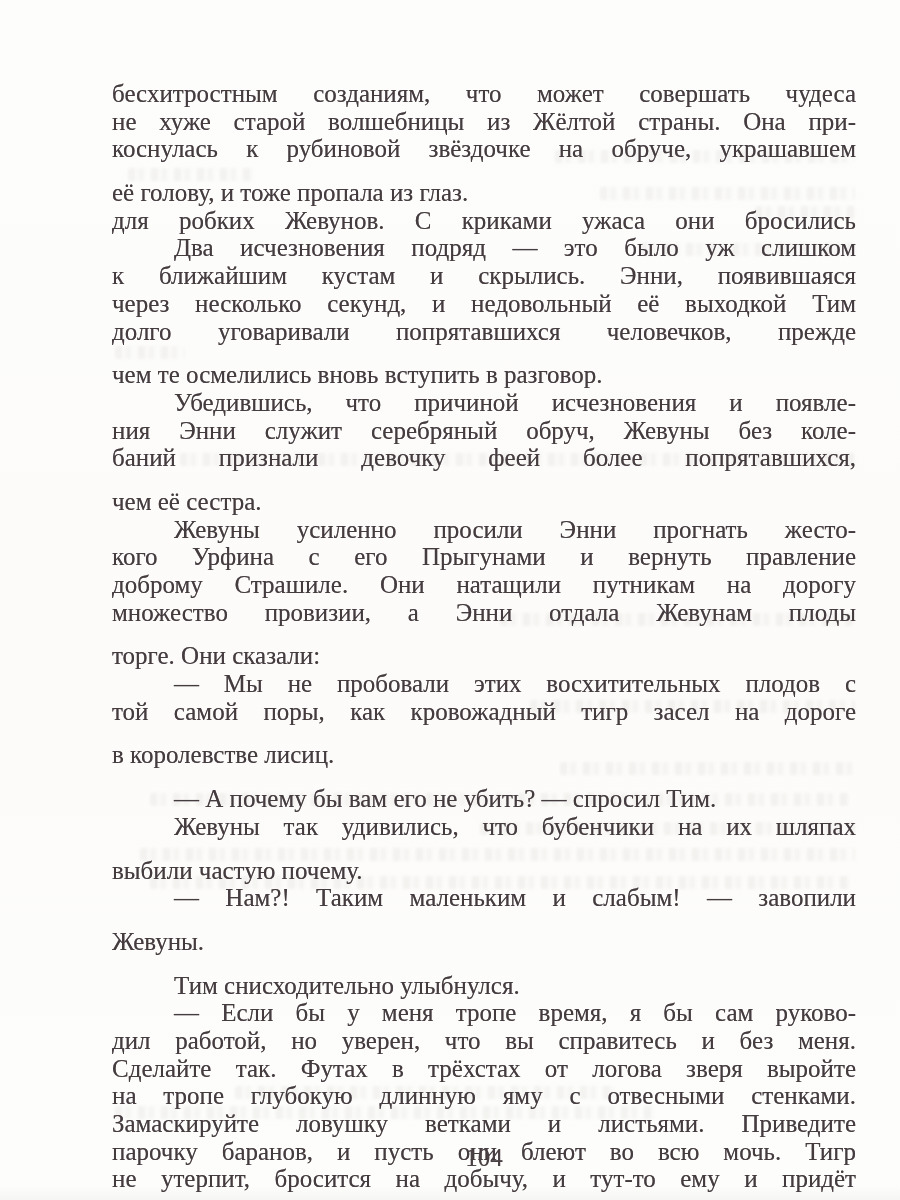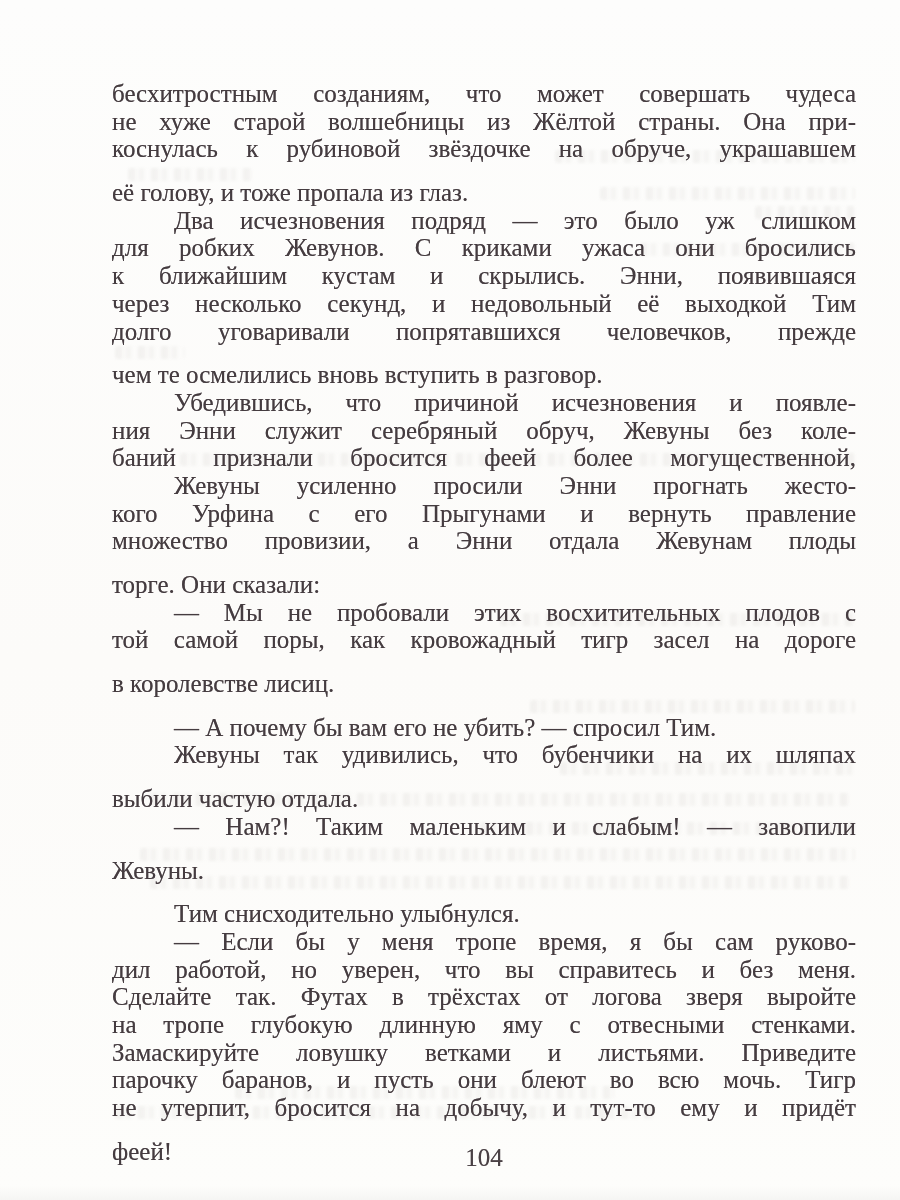--- a/index.html
+++ b/index.html
@@ -89,39 +89,41 @@
   <div class="bleed" style="left:140px; top:848px; width:715px;"></div>
   <div class="bleed" style="left:150px; top:876px; width:700px;"></div>
   <div class="bleed" style="left:235px; top:1086px; width:380px;"></div>
   <div class="bleed" style="left:115px; top:1106px; width:540px;"></div>
 
   <div class="text-block">
       <div class="line">бесхитростным созданиям, что может совершать чудеса</div>
       <div class="line">не хуже старой волшебницы из Жёлтой страны. Она при-</div>
       <div class="line">коснулась к рубиновой звёздочке на обруче, украшавшем</div>
       <div class="line end">её голову, и тоже пропала из глаз.</div>
+      <div class="line">для робких Жевунов. С криками ужаса они бросились</div>
       <div class="line indent">Два исчезновения подряд — это было уж слишком</div>
-      <div class="line">для робких Жевунов. С криками ужаса они бросились</div>
       <div class="line">к ближайшим кустам и скрылись. Энни, появившаяся</div>
       <div class="line">через несколько секунд, и недовольный её выходкой Тим</div>
       <div class="line">долго уговаривали попрятавшихся человечков, прежде</div>
       <div class="line end">чем те осмелились вновь вступить в разговор.</div>
       <div class="line indent">Убедившись, что причиной исчезновения и появле-</div>
       <div class="line">ния Энни служит серебряный обруч, Жевуны без коле-</div>
-      <div class="line">баний признали бросится феей более могущественной,</div>
+      <div class="line">баний признали девочку феей более попрятавшихся,</div>
+      <div class="line end">чем её сестра.</div>
       <div class="line indent">Жевуны усиленно просили Энни прогнать жесто-</div>
       <div class="line">кого Урфина с его Прыгунами и вернуть правление</div>
+      <div class="line">доброму Страшиле. Они натащили путникам на дорогу</div>
       <div class="line">множество провизии, а Энни отдала Жевунам плоды</div>
       <div class="line end">торге. Они сказали:</div>
       <div class="line indent">— Мы не пробовали этих восхитительных плодов с</div>
       <div class="line">той самой поры, как кровожадный тигр засел на дороге</div>
       <div class="line end">в королевстве лисиц.</div>
       <div class="line indent end">— А почему бы вам его не убить? — спросил Тим.</div>
       <div class="line indent">Жевуны так удивились, что бубенчики на их шляпах</div>
-      <div class="line end">выбили частую отдала.</div>
+      <div class="line end">выбили частую почему.</div>
       <div class="line indent">— Нам?! Таким маленьким и слабым! — завопили</div>
       <div class="line end">Жевуны.</div>
       <div class="line indent end">Тим снисходительно улыбнулся.</div>
       <div class="line indent">— Если бы у меня тропе время, я бы сам руково-</div>
       <div class="line">дил работой, но уверен, что вы справитесь и без меня.</div>
       <div class="line">Сделайте так. Футах в трёхстах от логова зверя выройте</div>
       <div class="line">на тропе глубокую длинную яму с отвесными стенками.</div>
       <div class="line">Замаскируйте ловушку ветками и листьями. Приведите</div>
       <div class="line">парочку баранов, и пусть они блеют во всю мочь. Тигр</div>
       <div class="line">не утерпит, бросится на добычу, и тут-то ему и придёт</div>

